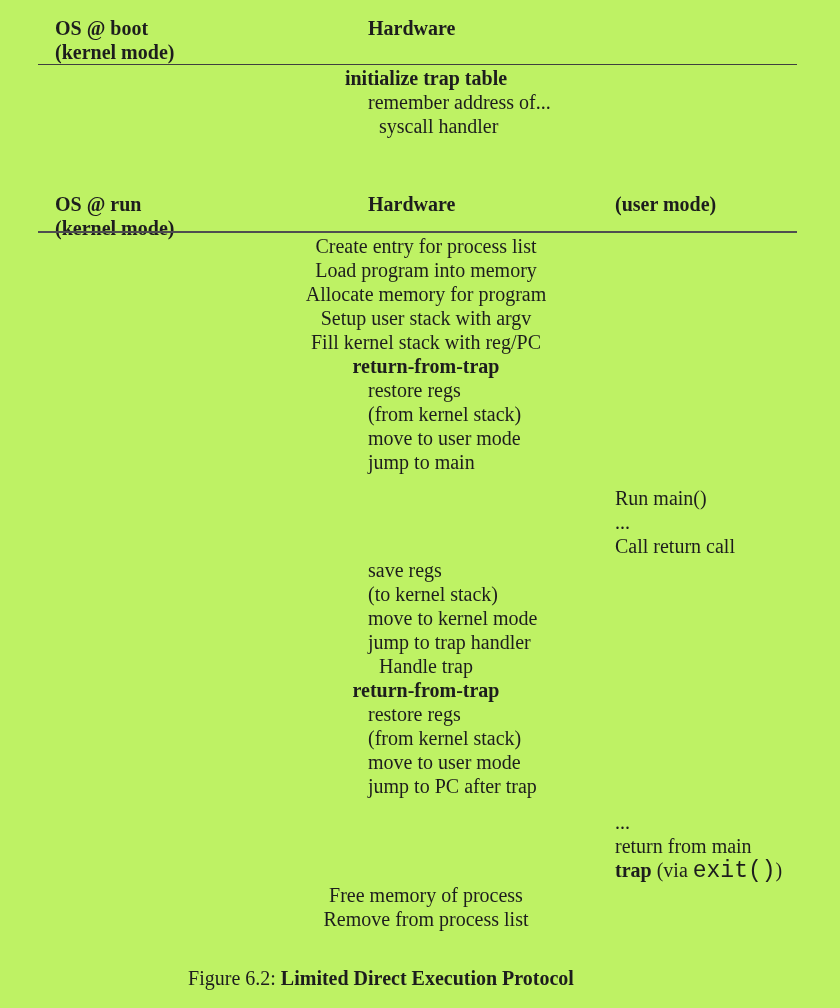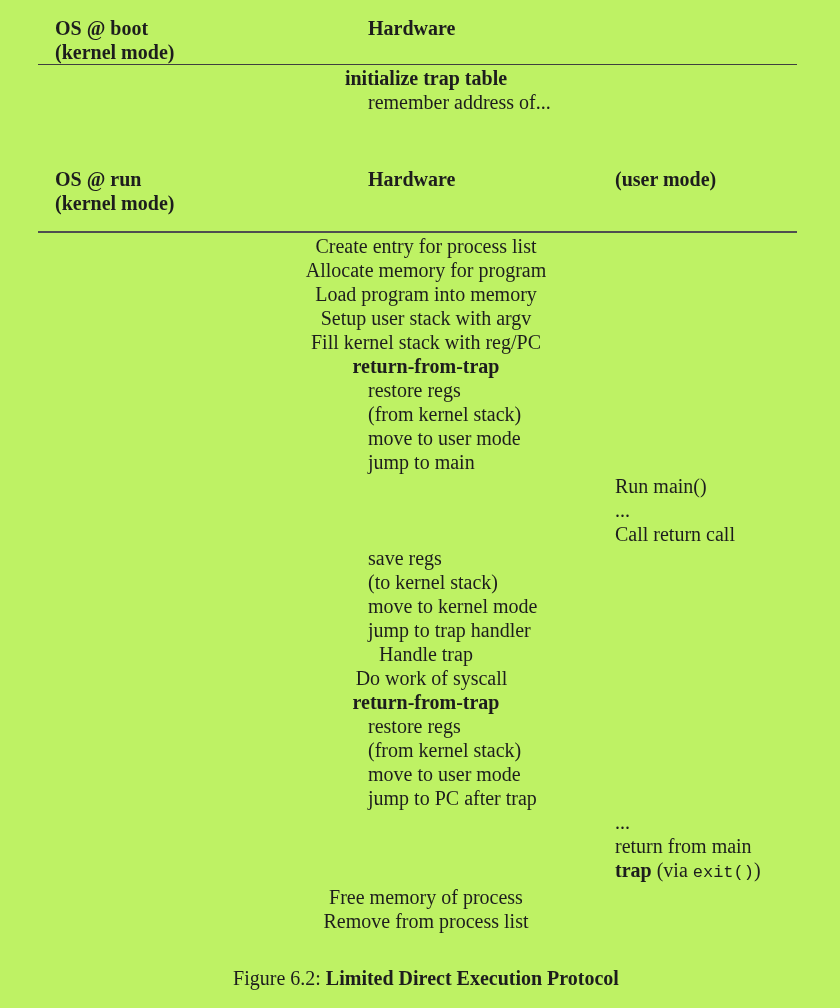--- a/index.html
+++ b/index.html
@@ -27,33 +27,32 @@
     position: absolute;
     left: 0;
     width: 100%;
     height: 0;
   }
   .rule1 { border-top: 1.5px solid #3f3f3f; }
   .rule2 { border-top: 2px solid #4f4f4f; }
   .bodyflow { position: absolute; width: 100%; }
   .blk.os   { padding-left: 17px; text-align: center;  }
   .blk.hw   { padding-left: 330px; }
-  .blk.prog { padding-left: 577px; }
+  .blk.prog { padding-left: 577px; margin-top: 12px; }
   .ind { padding-left: 11px; }
   .code {
     font-family: "Liberation Mono", monospace;
-    font-size: 17px;
+    font-size: 23px;
   }
   .caption {
     position: absolute;
     left: 0;
     top: 966px;
     width: 762px;
     text-align: center;
-    padding-left: 45px;
   }
 </style>
 </head>
 <body>
 
 <div class="page">
   <div class="sheet">
 
     <div class="hdr" style="top:16px">
       <div class="c1">
@@ -66,43 +65,44 @@
       <div class="c3"></div>
     </div>
     <div class="rule rule1" style="top:64px"></div>
 
     <div class="bodyflow" style="top:66px">
       <div class="blk os">
         <div class="b">initialize trap table</div>
       </div>
       <div class="blk hw">
         <div>remember address of...</div>
+        <div class="ind">syscall handler</div>
       </div>
     </div>
 
-    <div class="hdr" style="top:167px">
+    <div class="hdr" style="top:192px">
       <div class="c1">
         <div class="b">OS @ run</div>
         <div class="b">(kernel mode)</div>
       </div>
       <div class="c2">
         <div class="b">Hardware</div>
       </div>
       <div class="c3">
         <div class="b">(user mode)</div>
       </div>
     </div>
     <div class="rule rule2" style="top:231px"></div>
 
     <div class="bodyflow" style="top:234px">
 
       <div class="blk os">
         <div>Create entry for process list</div>
+        <div>Load program into memory</div>
         <div>Allocate memory for program</div>
-        <div>Load program into memory</div>
         <div>Setup user stack with argv</div>
         <div>Fill kernel stack with reg/PC</div>
         <div class="b">return-from-trap</div>
       </div>
 
       <div class="blk hw">
         <div>restore regs</div>
         <div>(from kernel stack)</div>
         <div>move to user mode</div>
         <div>jump to main</div>
@@ -116,21 +116,20 @@
 
       <div class="blk hw">
         <div>save regs</div>
         <div>(to kernel stack)</div>
         <div>move to kernel mode</div>
         <div>jump to trap handler</div>
       </div>
 
       <div class="blk os">
         <div>Handle trap</div>
-        <div class="ind">Do work of syscall</div>
         <div class="b">return-from-trap</div>
       </div>
 
       <div class="blk hw">
         <div>restore regs</div>
         <div>(from kernel stack)</div>
         <div>move to user mode</div>
         <div>jump to PC after trap</div>
       </div>
 

